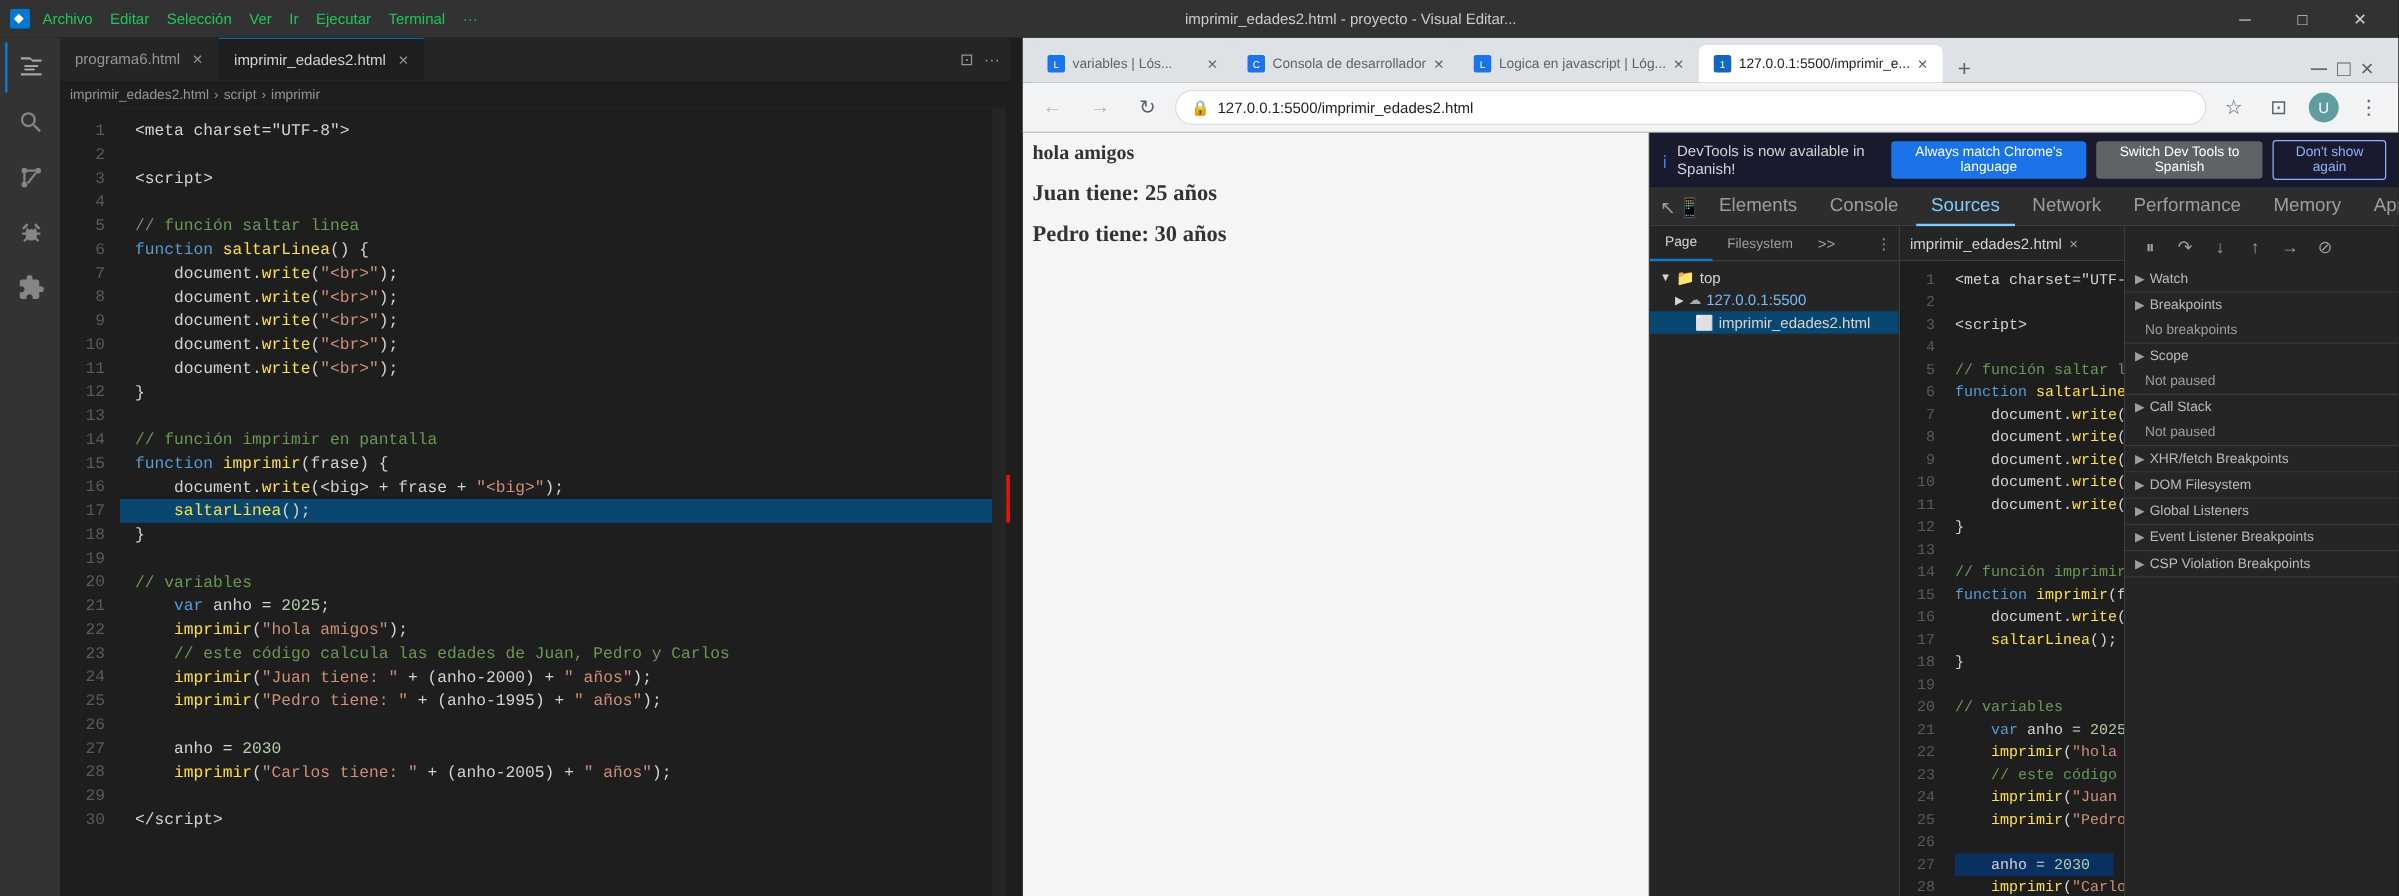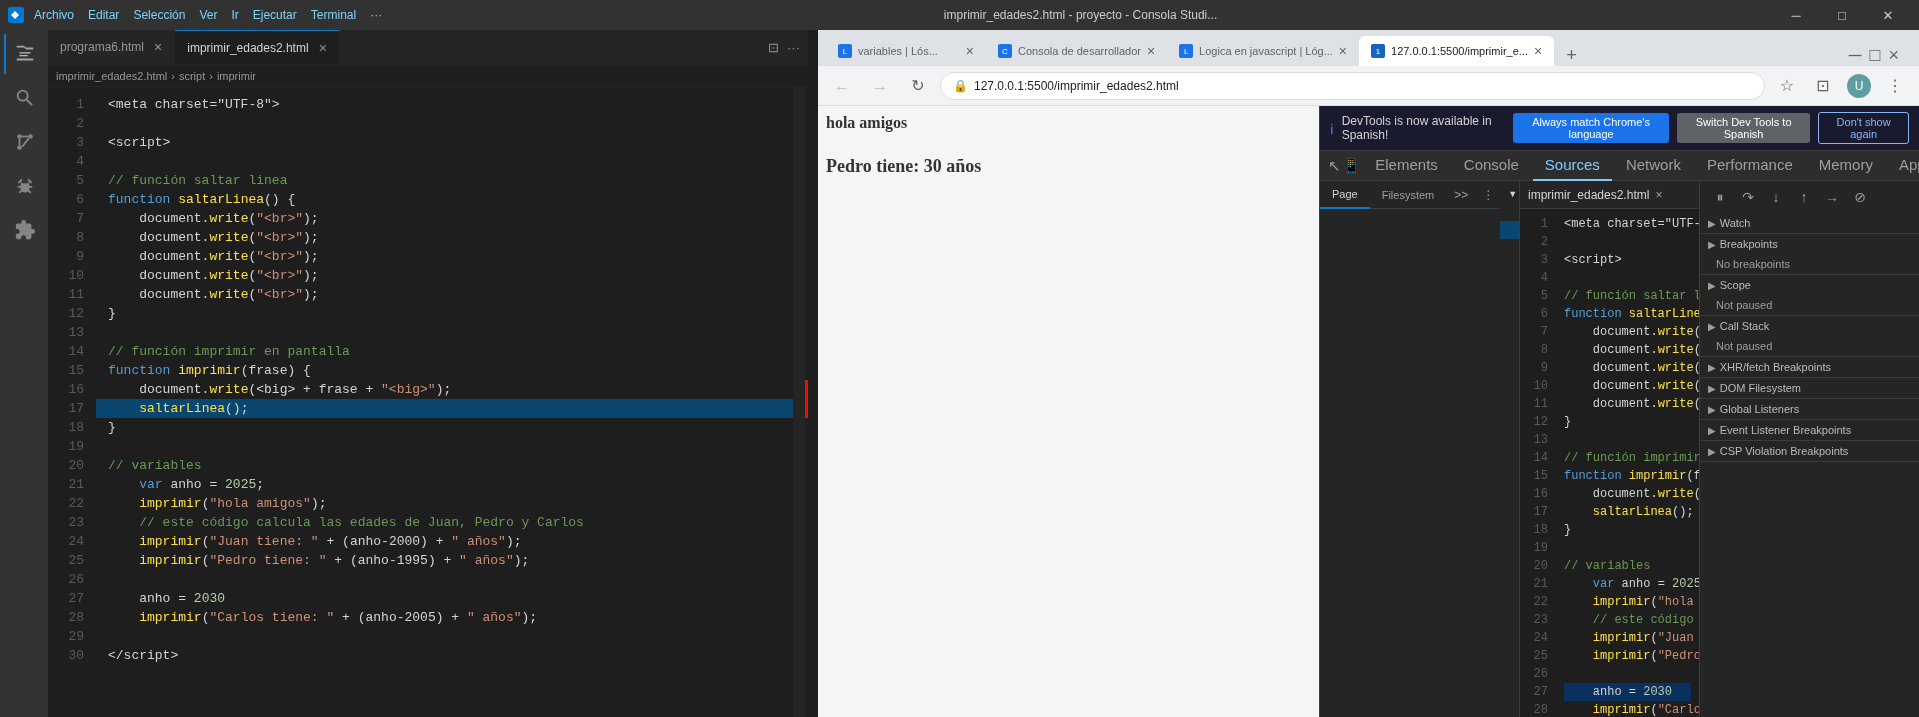--- a/index.html
+++ b/index.html
@@ -2,21 +2,21 @@
 <html><head>
   <meta charset="utf-8">
   <style>
     * { margin: 0; padding: 0; box-sizing: border-box; }
     body { font-family: 'Segoe UI', sans-serif; font-size: 12px; background: #1e1e1e; color: #d4d4d4; display: flex; flex-direction: column; height: 717px; overflow: hidden; }
 
     
     .title-bar { background: #323233; height: 30px; display: flex; align-items: center; padding: 0 8px; gap: 4px; flex-shrink: 0; }
     .title-bar-icons { display: flex; gap: 6px; align-items: center; }
     .title-bar-menu { display: flex; gap: 2px; }
-    .title-bar-menu span { color: #7dd3fc; font-size: 12px; padding: 0 6px; cursor: pointer; }
+    .title-bar-menu span { color: #22c55e; font-size: 12px; padding: 0 6px; cursor: pointer; }
     .title-bar-title { flex: 1; text-align: center; font-size: 12px; color: #ccc; }
     .title-bar-controls { display: flex; gap: 0; margin-left: auto; }
     .title-bar-btn { width: 46px; height: 30px; display: flex; align-items: center; justify-content: center; color: #ccc; font-size: 13px; cursor: pointer; }
 
     
     .tab-bar { background: #252526; height: 35px; display: flex; align-items: stretch; flex-shrink: 0; border-bottom: 1px solid #252526; }
     .tab { display: flex; align-items: center; padding: 0 12px; gap: 6px; font-size: 12px; color: #969696; cursor: pointer; border-right: 1px solid #252526; min-width: 120px; }
     .tab.active { background: #1e1e1e; color: #d4d4d4; border-top: 1px solid #0e7aca; }
     .tab .close-tab { font-size: 14px; color: #969696; margin-left: 4px; }
     .tab-extra { margin-left: auto; display: flex; align-items: center; padding: 0 8px; gap: 8px; }
@@ -60,21 +60,21 @@
     .devtools-toolbar { background: #2d2d2d; height: 30px; display: flex; align-items: center; padding: 0 8px; gap: 2px; border-bottom: 1px solid #3c3c3c; flex-shrink: 0; }
     .dt-tab { padding: 0 12px; height: 30px; display: flex; align-items: center; font-size: 15px; color: #9e9e9e; cursor: pointer; border-bottom: 2px solid transparent; }
     .dt-tab.active { color: #80cbff; border-bottom: 2px solid #80cbff; }
     .dt-spacer { flex: 1; }
     .dt-icon-btn { width: 28px; height: 28px; display: flex; align-items: center; justify-content: center; color: #9e9e9e; cursor: pointer; font-size: 15px; border-radius: 3px; }
 
     
     .devtools-body { flex: 1; display: flex; overflow: hidden; }
 
     
-    .sources-sidebar { width: 200px; background: #252526; border-right: 1px solid #3c3c3c; display: flex; flex-direction: row; overflow: hidden; flex-shrink: 0; text-align: center; }
+    .sources-sidebar { width: 200px; background: #252526; border-right: 1px solid #3c3c3c; display: flex; flex-direction: column; overflow: hidden; flex-shrink: 0; text-align: center; }
     .sources-tabs { height: 28px; display: flex; align-items: center; border-bottom: 1px solid #3c3c3c; }
     .src-tab { padding: 0 12px; height: 28px; display: flex; align-items: center; font-size: 11px; color: #9e9e9e; cursor: pointer; }
     .src-tab.active { color: #d4d4d4; border-bottom: 2px solid #0e7aca; }
     .src-tab-more { padding: 0 8px; color: #9e9e9e; cursor: pointer; }
     .src-tab-options { padding: 0 6px; color: #9e9e9e; cursor: pointer; margin-left: auto; }
     .file-tree { flex: 1; overflow-y: auto; padding: 4px 0; }
     .file-tree-item { display: flex; align-items: center; padding: 2px 8px; cursor: pointer; font-size: 12px; gap: 4px; }
     .file-tree-item.selected { background: #094771; }
     .ft-server-icon { color: #75beff; }
 
@@ -136,21 +136,21 @@
     <div class="title-bar-menu">
       <span>Archivo</span>
       <span>Editar</span>
       <span>Selección</span>
       <span>Ver</span>
       <span>Ir</span>
       <span>Ejecutar</span>
       <span>Terminal</span>
       <span>···</span>
     </div>
-    <div class="title-bar-title">imprimir_edades2.html - proyecto - Consola Studi...</div>
+    <div class="title-bar-title">imprimir_edades2.html - proyecto - Visual Editar...</div>
     <div class="title-bar-controls">
       <div class="title-bar-btn">─</div>
       <div class="title-bar-btn">□</div>
       <div class="title-bar-btn close">✕</div>
     </div>
   </div>
 
   <div class="main-layout" style="flex:1; overflow:hidden;">
 
     <div class="activity-bar">
@@ -314,20 +314,21 @@
         </div>
       </div>
 
       <div class="top-area" style="flex:1; overflow:hidden;">
 
         <div style="flex:1; background:#f5f5f5; overflow:hidden; position:relative;">
 
           <div style="padding:8px; font-size:11px; color:#333; font-family:serif;">
             <div style="font-size:16px; font-weight:bold;">hola amigos</div>
             <br>
+            <div style="font-size:18px; font-weight:bold;">Juan tiene: 25 años</div>
             <br>
             <div style="font-size:18px; font-weight:bold;">Pedro tiene: 30 años</div>
           </div>
         </div>
 
         <div class="devtools-container">
 
           <div class="devtools-notif">
             <span class="notif-info-icon">ℹ</span>
             <span class="notif-text">DevTools is now available in Spanish!</span>

